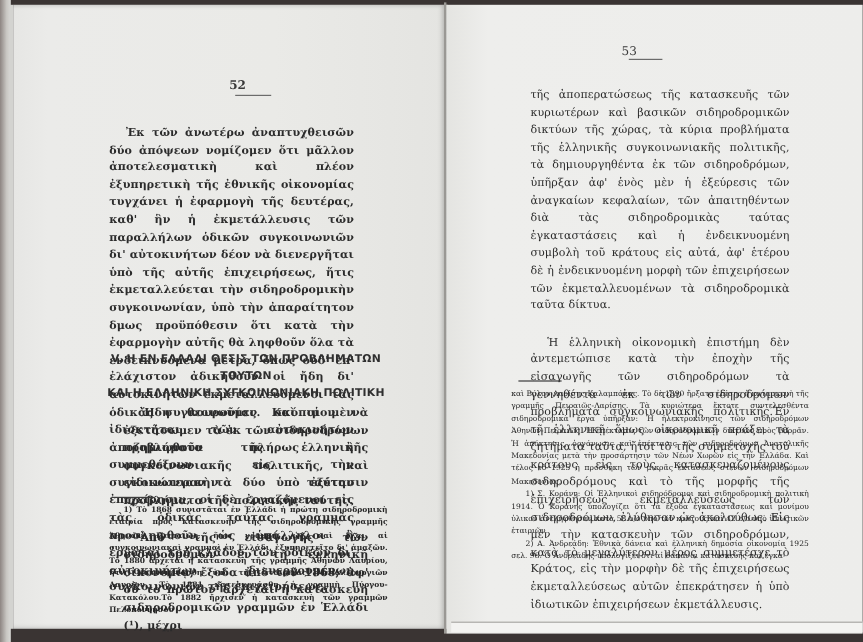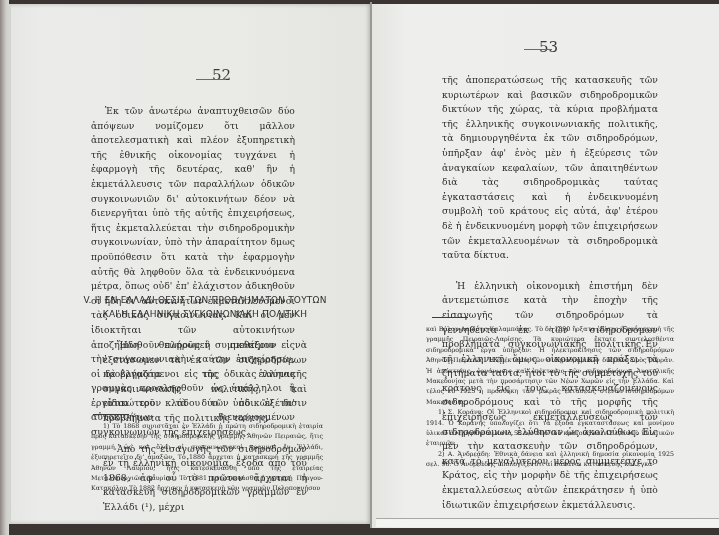--- a/index.html
+++ b/index.html
@@ -7,39 +7,40 @@
     width:719px; height:535px; overflow:hidden; position:relative;
     background:#3a3433;
     font-family:"DejaVu Serif", serif;
   }
   .spread { position:absolute; left:0; top:0; width:719px; height:535px; }
   .page-left {
     position:absolute; left:8px; top:4px; width:362px; height:520px;
     background:linear-gradient(90deg,#e6e6e4 0%,#ebebe9 8%,#eaeae7 60%,#e4e4e1 100%);
     border-left:3px solid #d3d3d0;
     box-shadow: -4px 0 4px rgba(0,0,0,0.25) inset;
+    font-weight: bold;
   }
   .edge-left {
     position:absolute; left:0; top:0; width:9px; height:535px;
     background:linear-gradient(90deg,#8d8582,#c8c6c2 60%,#dadad7);
   }
   .gutter {
     position:absolute; left:370px; top:2px; width:2px; height:526px;
     background:#9a9894;
   }
   .page-right {
     position:absolute; left:372px; top:4px; width:347px; height:524px;
     background:linear-gradient(90deg,#e4e4e1 0%,#eeeeec 10%,#ededeb 100%);
   }
   .page-right-bottom {
     position:absolute; left:376px; top:518px; width:343px; height:8px;
     background:#f3f3f1; border-top:1px solid #a9a7a3;
   }
   .page-num {
-    position:absolute; font-size:15px; color:#3a3a3a; text-align:right;
+    position:absolute; font-size:10px; color:#3a3a3a; text-align:left;
     width:40px;
   }
   .page-num-rule {
     position:absolute; height:1px; background:#6b6b6b;
   }
   .body-text {
     position:absolute; font-size:9.2px; line-height:14.6px; color:#2b2b2b;
     text-align:justify; letter-spacing:0.1px;
   }
   .body-text p { margin:16px; text-indent:14px; }

